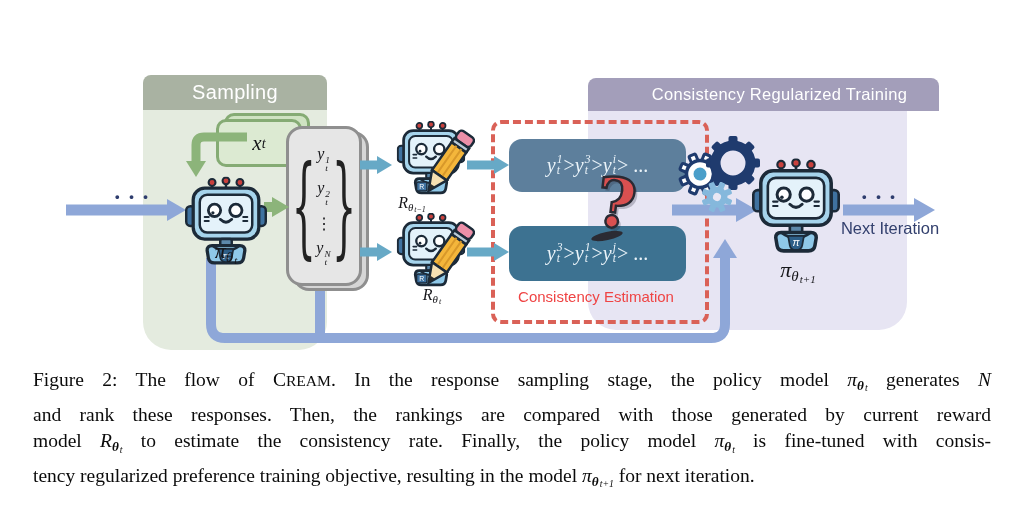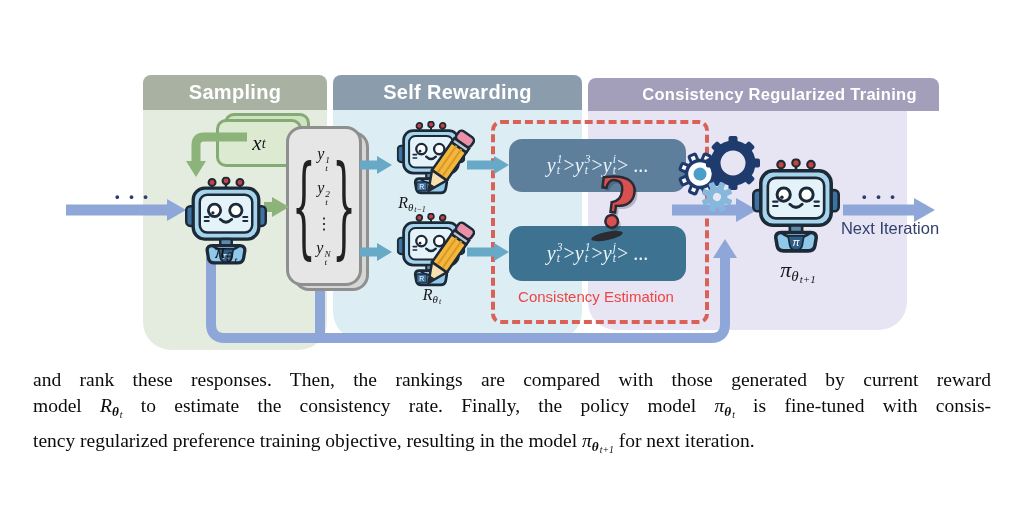--- a/index.html
+++ b/index.html
@@ -3,21 +3,21 @@
 <meta charset="utf-8">
 <style>
   html,body{margin:0;padding:0;background:#fff;}
   #stage{position:relative;width:1024px;height:515px;background:#fff;overflow:hidden;
          font-family:"Liberation Sans",sans-serif;}
   .abs{position:absolute;}
 
   
   .panel{position:absolute;border-radius:10px 10px 28px 28px;z-index:1;}
   .panel-header{position:absolute;left:0;top:0;width:100%;height:35px;line-height:35px;
-    text-align:center;color:#fff;font-weight:bold;border-radius:8px 8px 0 0;letter-spacing:.3px;}
+    text-align:center;color:#fff;font-weight:normal;border-radius:8px 8px 0 0;letter-spacing:.3px;}
   #panel-sampling{left:143px;top:75px;width:184px;height:275px;background:#e4ebdf;}
   #panel-sampling .panel-header{background:#a9b2a2;font-size:20px;}
   #panel-self{left:333px;top:75px;width:249px;height:265px;background:#ddedf4;}
   #panel-self .panel-header{background:#8b9dac;font-size:20px;}
   #panel-cons{left:588px;top:78px;width:319px;height:252px;background:#e7e5f3;}
   #panel-cons .panel-header{background:#a39eba;font-size:16.5px;height:33px;line-height:33px;padding-left:32px;}
 
   
   .math{font-family:"Liberation Serif","DejaVu Serif",serif;color:#16161a;}
   .seg-i{font-style:italic;}
@@ -117,23 +117,20 @@
       <path d="M10.5 64 L13 71 L15.5 64 Z" fill="#2b2b2b"></path>
     </symbol>
   </defs>
 </svg>
 
 <div id="stage">
 
   <div class="panel" id="panel-sampling">
     <div class="panel-header">Sampling</div>
   </div>
-  <div class="panel" id="panel-self">
-    <div class="panel-header">Self Rewarding</div>
-  </div>
   <div class="panel" id="panel-cons">
     <div class="panel-header">Consistency Regularized Training</div>
   </div>
 
   <svg id="feedback-layer" class="layer" width="1024" height="360">
     <path d="M211 258 L211 324 Q211 338 225 338 L711 338 Q725 338 725 324 L725 253" fill="none" stroke="#8ea7d8" stroke-width="10" stroke-linejoin="round"></path>
     <path d="M320 280 L320 338" fill="none" stroke="#8ea7d8" stroke-width="10"></path>
     <polygon points="725,239 713,258 737,258" fill="#8ea7d8"></polygon>
   </svg>
 
@@ -331,18 +328,19 @@
   <div class="abs dots" style="left:103px;top:189px;width:60px">• • •</div>
   <div class="abs dots" style="left:850px;top:189px;width:60px">• • •</div>
   <div class="abs flow-label" style="left:834px;top:219px;width:112px">Next Iteration</div>
 
   <div class="abs bot-label math" style="left:193px;top:238px;width:66px"><span class="seg-i">π</span><span class="seg-sub">θ</span><span class="seg-sub2">t</span></div>
   <div class="abs bot-label math" style="left:378px;top:194px;width:68px;font-size:16px"><span class="seg-i">R</span><span class="seg-sub">θ</span><span class="seg-sub2">t−1</span></div>
   <div class="abs bot-label math" style="left:398px;top:286px;width:68px;font-size:16px"><span class="seg-i">R</span><span class="seg-sub">θ</span><span class="seg-sub2">t</span></div>
   <div class="abs bot-label math" style="left:762px;top:257px;width:72px"><span class="seg-i">π</span><span class="seg-sub">θ</span><span class="seg-sub2">t+1</span></div>
 
   <div class="abs" id="caption">
+    <div class="cap-line"><span>Figure 2: The flow of C</span><span class="seg-sc">REAM</span><span>. In the response sampling stage, the policy model </span><span class="seg-i">π</span><span class="seg-bsub">θ</span><span class="seg-sub2">t</span><span> generates </span><span class="seg-i">N</span></div>
     <div class="cap-line"><span>and rank these responses. Then, the rankings are compared with those generated by current reward</span></div>
     <div class="cap-line"><span>model </span><span class="seg-i">R</span><span class="seg-bsub">θ</span><span class="seg-sub2">t</span><span> to estimate the consistency rate. Finally, the policy model </span><span class="seg-i">π</span><span class="seg-bsub">θ</span><span class="seg-sub2">t</span><span> is fine-tuned with consis-</span></div>
     <div class="cap-line"><span>tency regularized preference training objective, resulting in the model </span><span class="seg-i">π</span><span class="seg-bsub">θ</span><span class="seg-sub2">t+1</span><span> for next iteration.</span></div>
   </div>
 
 </div>
 
 </body></html>

